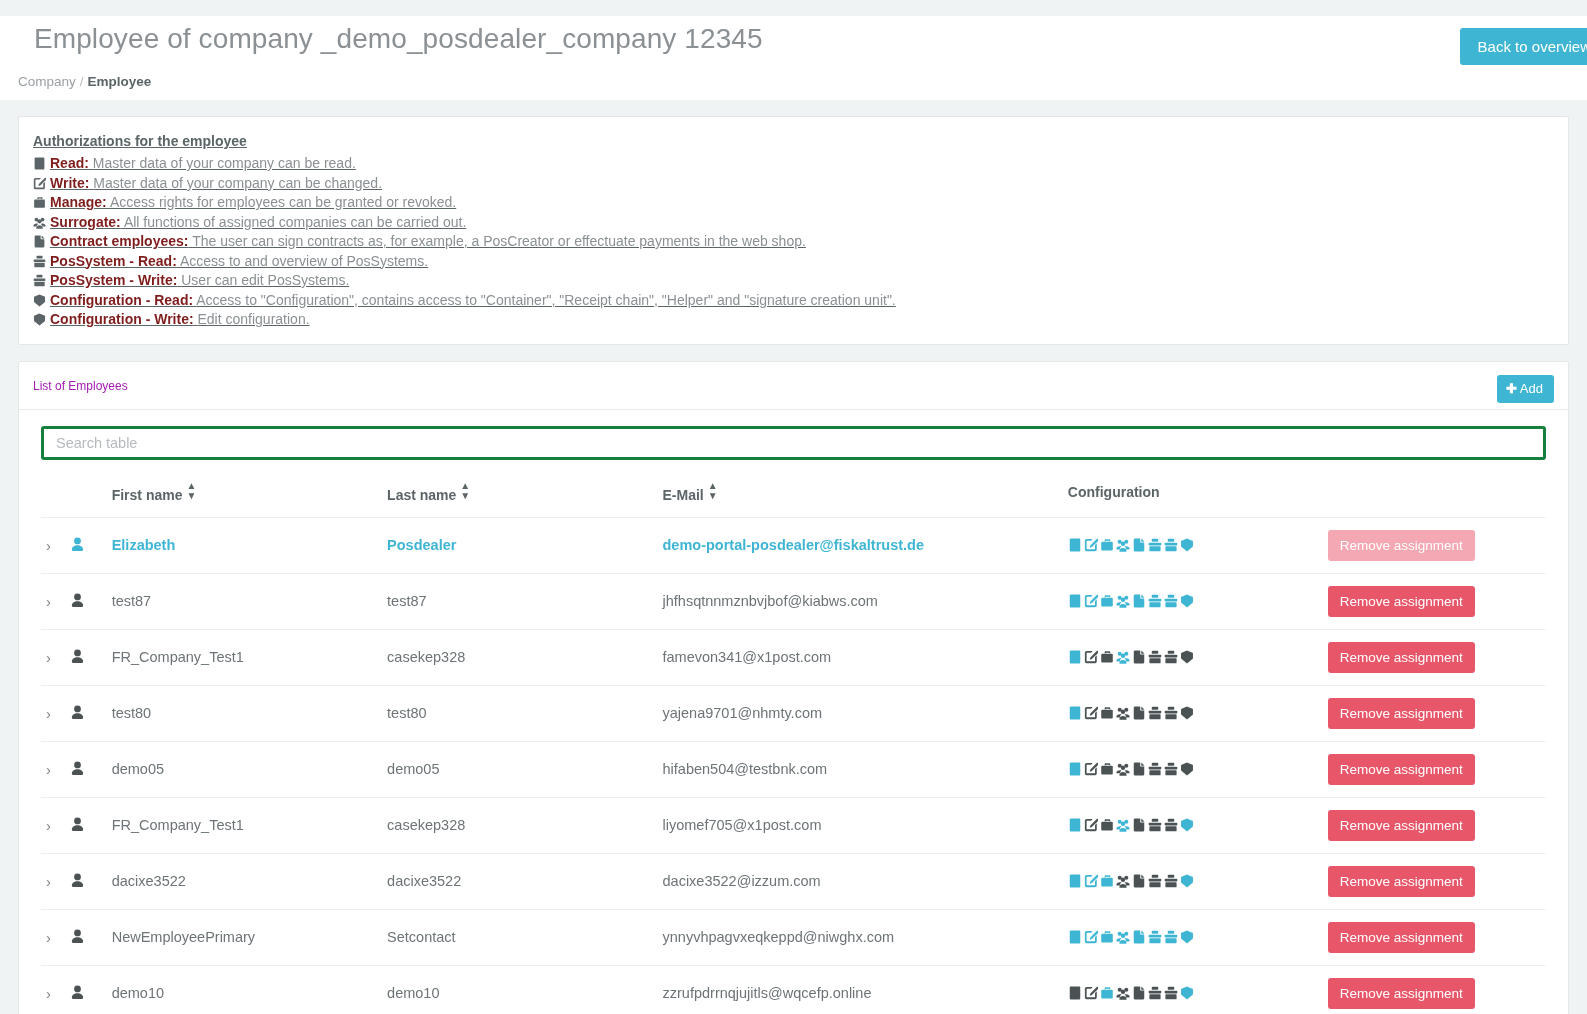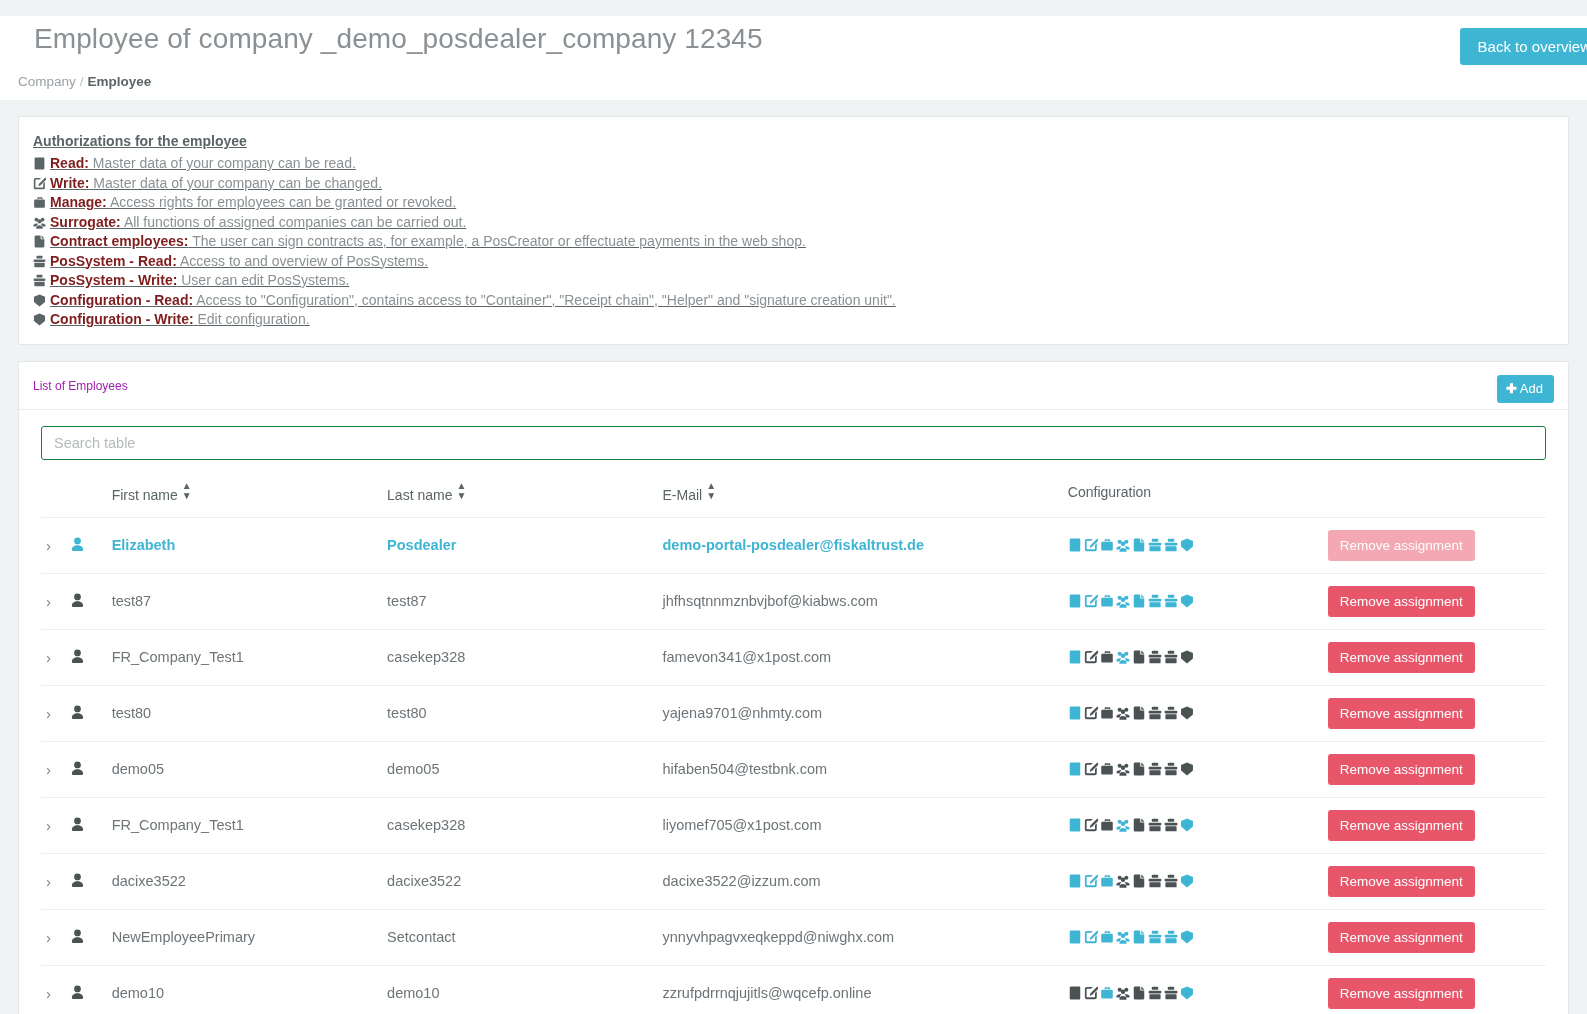--- a/index.html
+++ b/index.html
@@ -112,40 +112,40 @@
     padding: 6px 11px 7px 9px;
     cursor: pointer;
   }
   .btn-add .plus { font-weight: bold; margin-right: 3px; }
 
   .panel-body { padding: 16px 22px 0 22px; }
 
   .search-input {
     width: 100%;
     height: 34px;
-    border: 1px solid #15803d;
+    border: 3px solid #15803d;
     border-radius: 3px;
     padding: 12px 12px;
     font-size: 14.5px;
     font-family: "Liberation Sans", sans-serif;
     color: #5b6467;
     outline: none;
   }
   .search-input::placeholder { color: #b5babc; }
 
   
   table.emp {
     width: 100%;
     border-collapse: collapse;
     margin-top: 16px;
     table-layout: fixed;
   }
   table.emp th {
     font-size: 14px;
-    font-weight: normal;
+    font-weight: bold;
     color: #5b6467;
     text-align: left;
     padding: 6px 0 14px 0;
     border: none;
   }
   .sort-caret {
     display: inline-block;
     margin-left: 4px;
     font-size: 10px;
     line-height: 10px;

